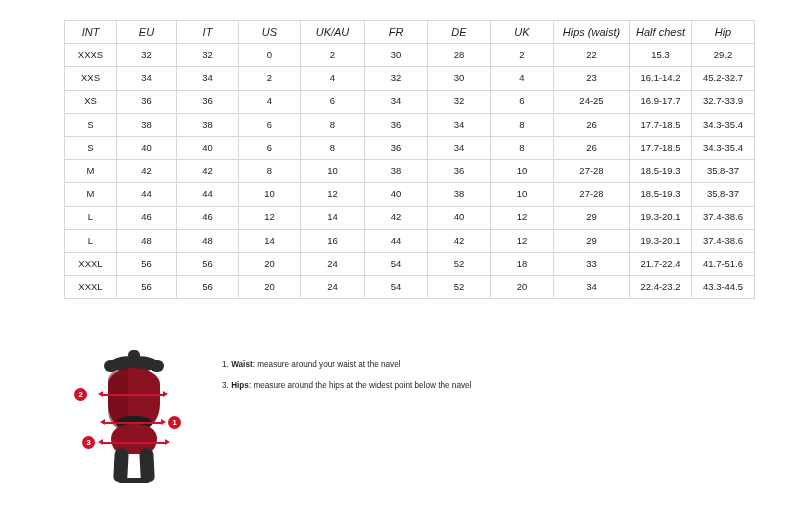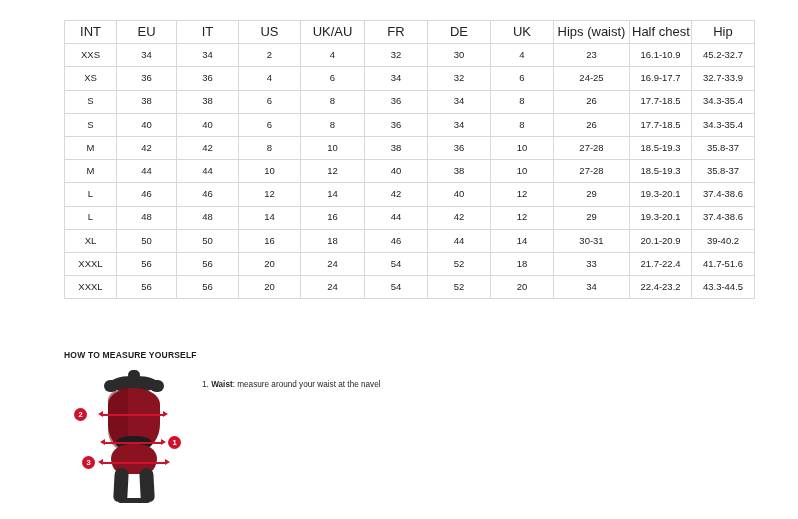--- a/index.html
+++ b/index.html
@@ -37,22 +37,23 @@
     text-align: center;
     vertical-align: middle;
     font-size: 9.5px;
     font-weight: normal;
     color: #222222;
     padding: 0 2px;
     line-height: 1.1;
     white-space: nowrap;
   }
   table.size-table thead td {
-    font-size: 13px;
+    font-size: 11px;
     color: #222222;
+    font-style: italic;
   }
 
   
   col.c0 { width: 52px; }
   col.c1 { width: 60px; }
   col.c2 { width: 62px; }
   col.c3 { width: 62px; }
   col.c4 { width: 64px; }
   col.c5 { width: 63px; }
   col.c6 { width: 63px; }
@@ -81,21 +82,21 @@
     align-items: flex-start;
   }
   #figure-box {
     position: relative;
     width: 110px;
     height: 140px;
     flex: 0 0 110px;
     margin-left: 16px;
   }
   #instructions {
-    margin-left: 12px;
+    margin-left: 32px;
     padding-top: 10px;
   }
   .instruction {
     font-size: 8.2px;
     color: #1f1f1f;
     margin-bottom: 10px;
     line-height: 1.3;
   }
   .instruction .lead { font-weight: bold; }
 
@@ -237,30 +238,43 @@
           <td>FR</td>
           <td>DE</td>
           <td>UK</td>
           <td>Hips (waist)</td>
           <td>Half chest</td>
           <td>Hip</td>
         </tr>
       </thead>
       <tbody>
         <tr>
+          <td>XXXS</td>
+          <td>32</td>
+          <td>32</td>
+          <td>0</td>
+          <td>2</td>
+          <td>30</td>
+          <td>28</td>
+          <td>2</td>
+          <td>22</td>
+          <td>15.3</td>
+          <td>29.2</td>
+        </tr>
+        <tr>
           <td>XXS</td>
           <td>34</td>
           <td>34</td>
           <td>2</td>
           <td>4</td>
           <td>32</td>
           <td>30</td>
           <td>4</td>
           <td>23</td>
-          <td>16.1-10.9</td>
+          <td>16.1-14.2</td>
           <td>45.2-32.7</td>
         </tr>
         <tr>
           <td>XS</td>
           <td>36</td>
           <td>36</td>
           <td>4</td>
           <td>6</td>
           <td>34</td>
           <td>32</td>
@@ -341,33 +355,20 @@
           <td>14</td>
           <td>16</td>
           <td>44</td>
           <td>42</td>
           <td>12</td>
           <td>29</td>
           <td>19.3-20.1</td>
           <td>37.4-38.6</td>
         </tr>
         <tr>
-          <td>XL</td>
-          <td>50</td>
-          <td>50</td>
-          <td>16</td>
-          <td>18</td>
-          <td>46</td>
-          <td>44</td>
-          <td>14</td>
-          <td>30-31</td>
-          <td>20.1-20.9</td>
-          <td>39-40.2</td>
-        </tr>
-        <tr>
           <td>XXXL</td>
           <td>56</td>
           <td>56</td>
           <td>20</td>
           <td>24</td>
           <td>54</td>
           <td>52</td>
           <td>18</td>
           <td>33</td>
           <td>21.7-22.4</td>
@@ -384,21 +385,20 @@
           <td>20</td>
           <td>34</td>
           <td>22.4-23.2</td>
           <td>43.3-44.5</td>
         </tr>
       </tbody>
     </table>
   </div>
 
   <div id="measure-section">
-    <div id="measure-title">HOW TO MEASURE YOURSELF</div>
 
     <div id="measure-body">
 
       <div id="figure-box">
         <div class="mq neck"></div>
         <div class="mq torso-top"></div>
         <div class="mq shoulder-l"></div>
         <div class="mq shoulder-r"></div>
         <div class="mq bodice"></div>
         <div class="mq bodice-shade"></div>
@@ -423,18 +423,22 @@
         <div class="bullet b1">1</div>
         <div class="bullet b2">2</div>
         <div class="bullet b3">3</div>
       </div>
 
       <div id="instructions">
         <div class="instruction">
           <span>1.</span>
           <span class="lead">Waist</span><span>: measure around your waist at the navel</span>
         </div>
+        <div class="instruction">
+          <span>3.</span>
+          <span class="lead">Hips</span><span>: measure around the hips at the widest point below the navel</span>
+        </div>
       </div>
 
     </div>
   </div>
 
 </div>
 
 </body></html>

